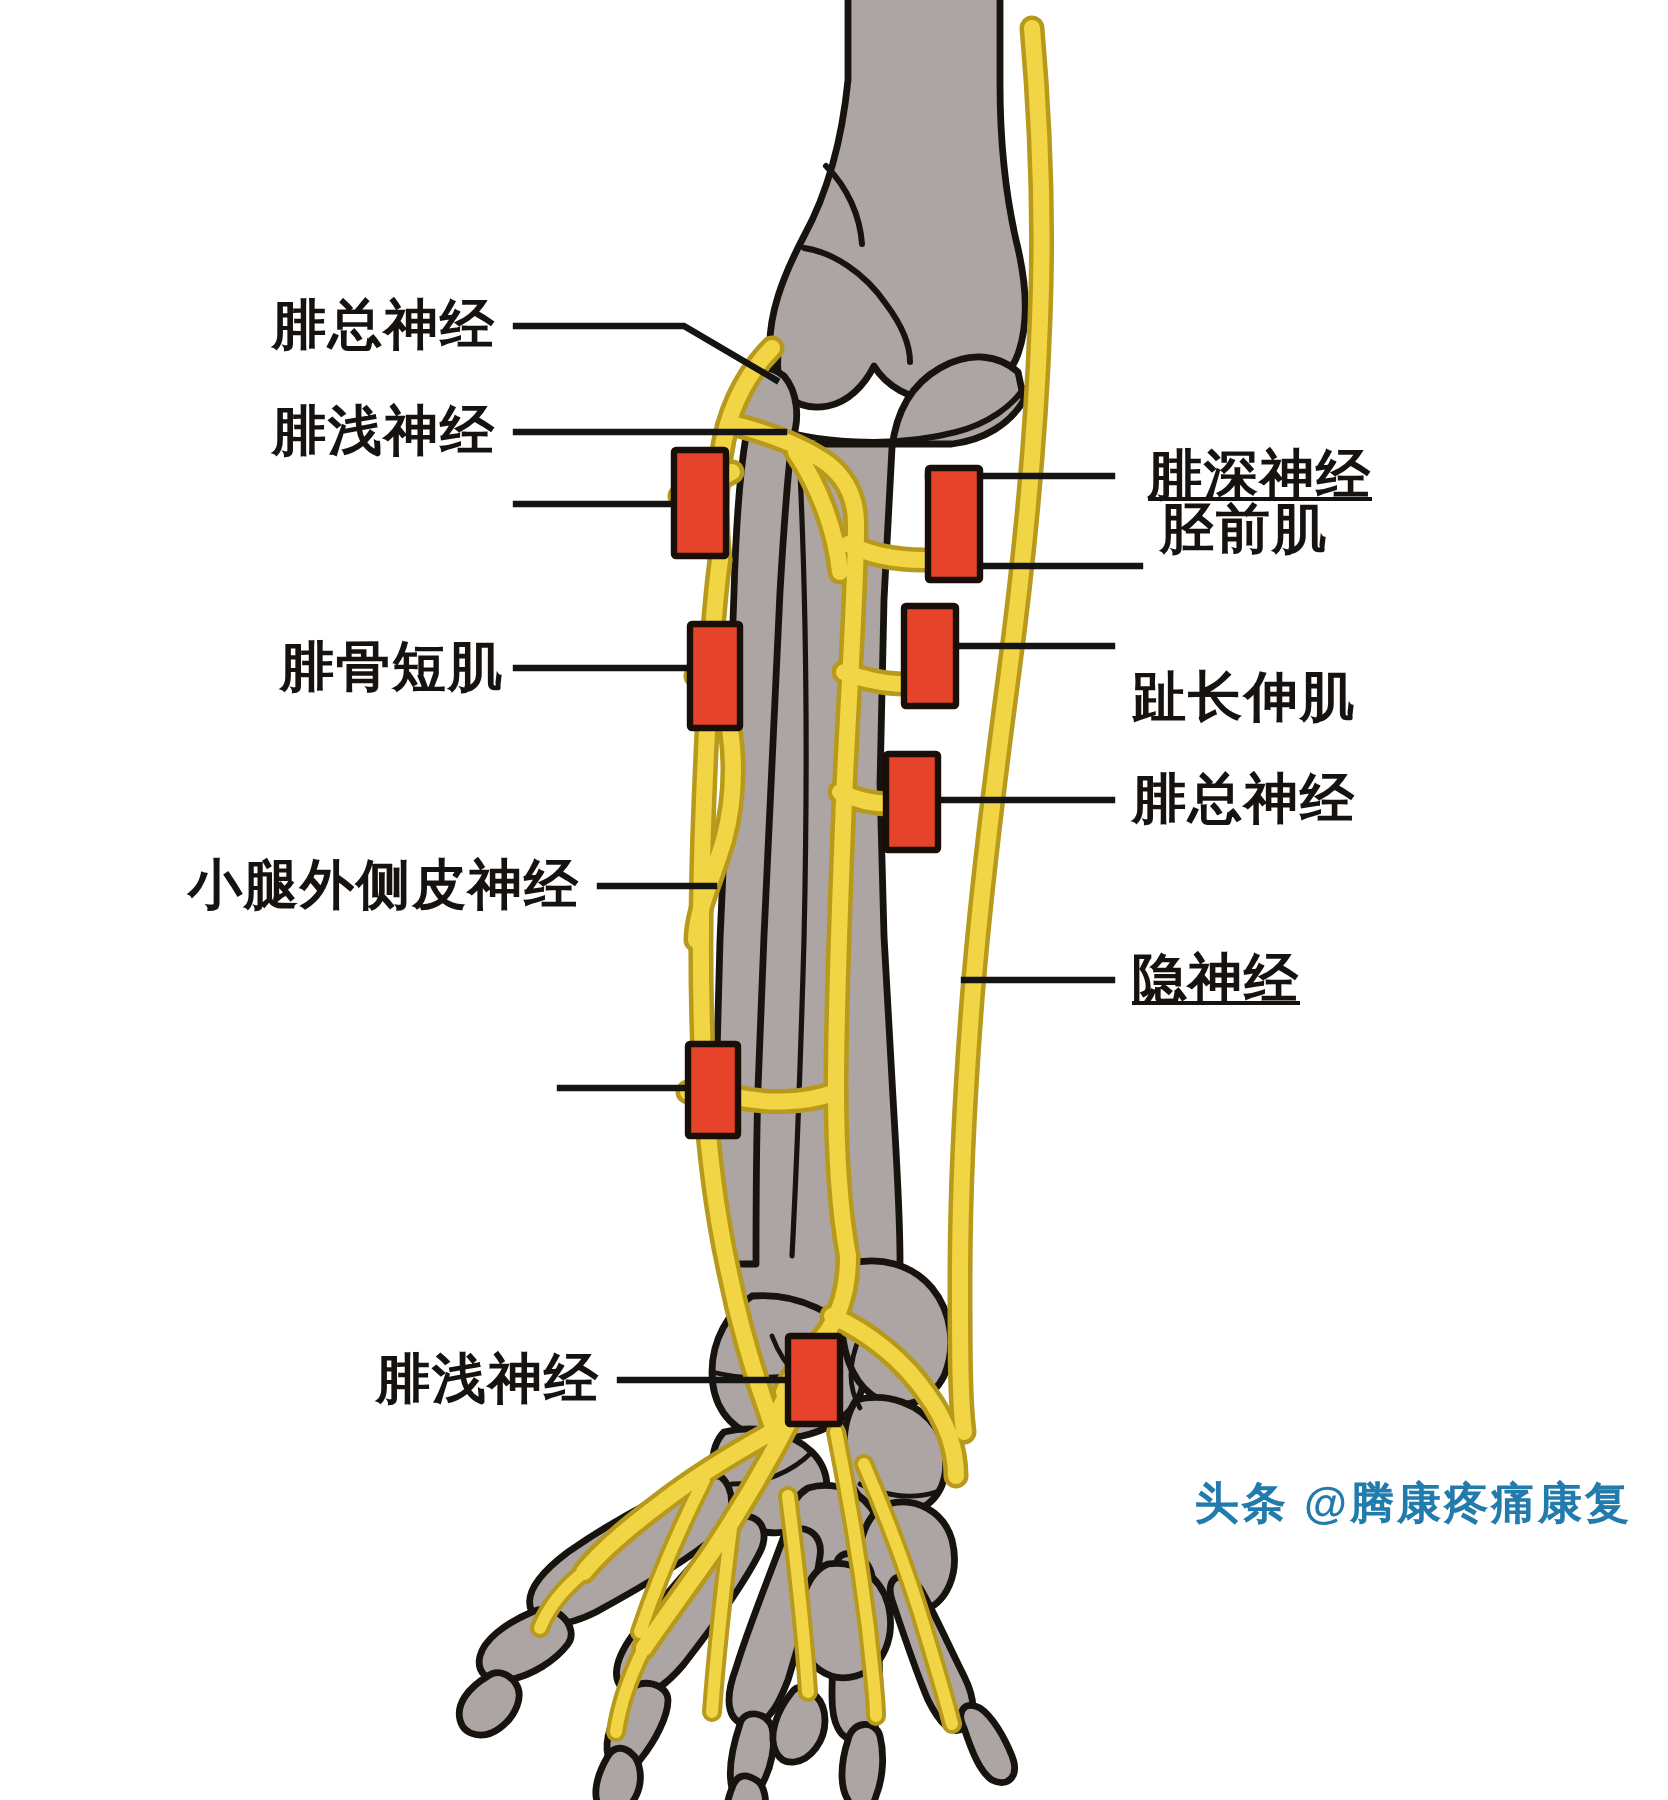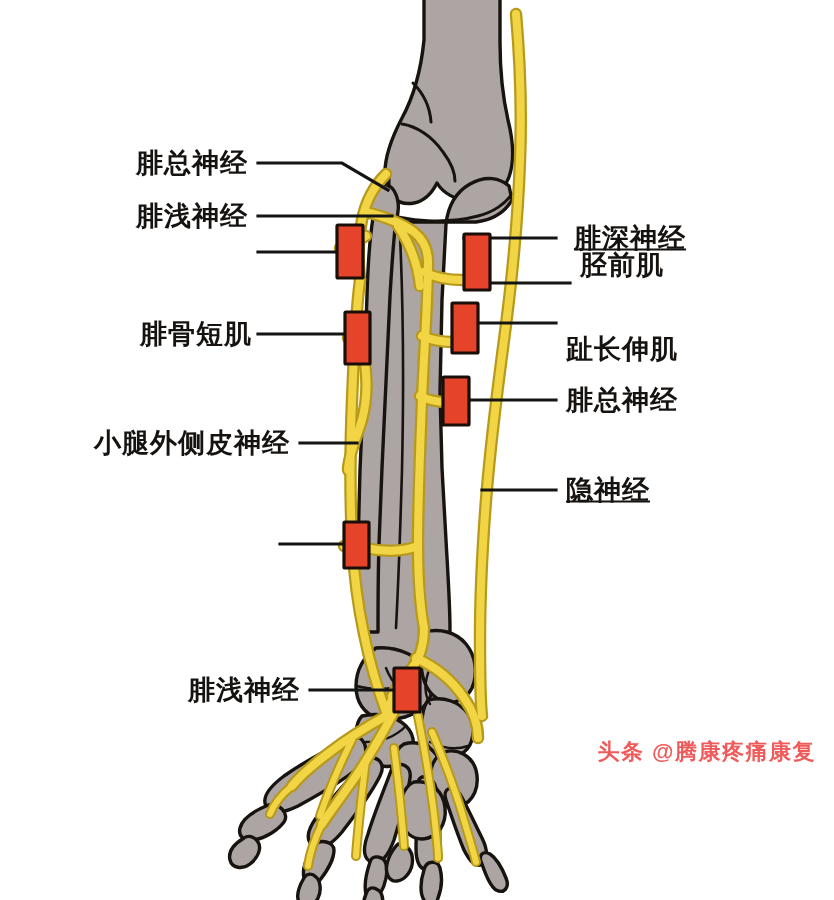--- a/index.html
+++ b/index.html
@@ -39,21 +39,21 @@
     text-align: left;
     transform: translateY(-50%);
   }
   #watermark {
     position: absolute;
     right: 18px;
     bottom: 18px;
     font-family: "Liberation Sans", "DejaVu Sans", sans-serif;
     font-size: 22px;
     font-weight: 700;
-    color: #ef4444;
+    color: #0369a1;
     letter-spacing: 1.5px;
     white-space: nowrap;
     opacity: 0.88;
   }
 </style>
 </head>
 <body>
 
 <div id="figure">
 

